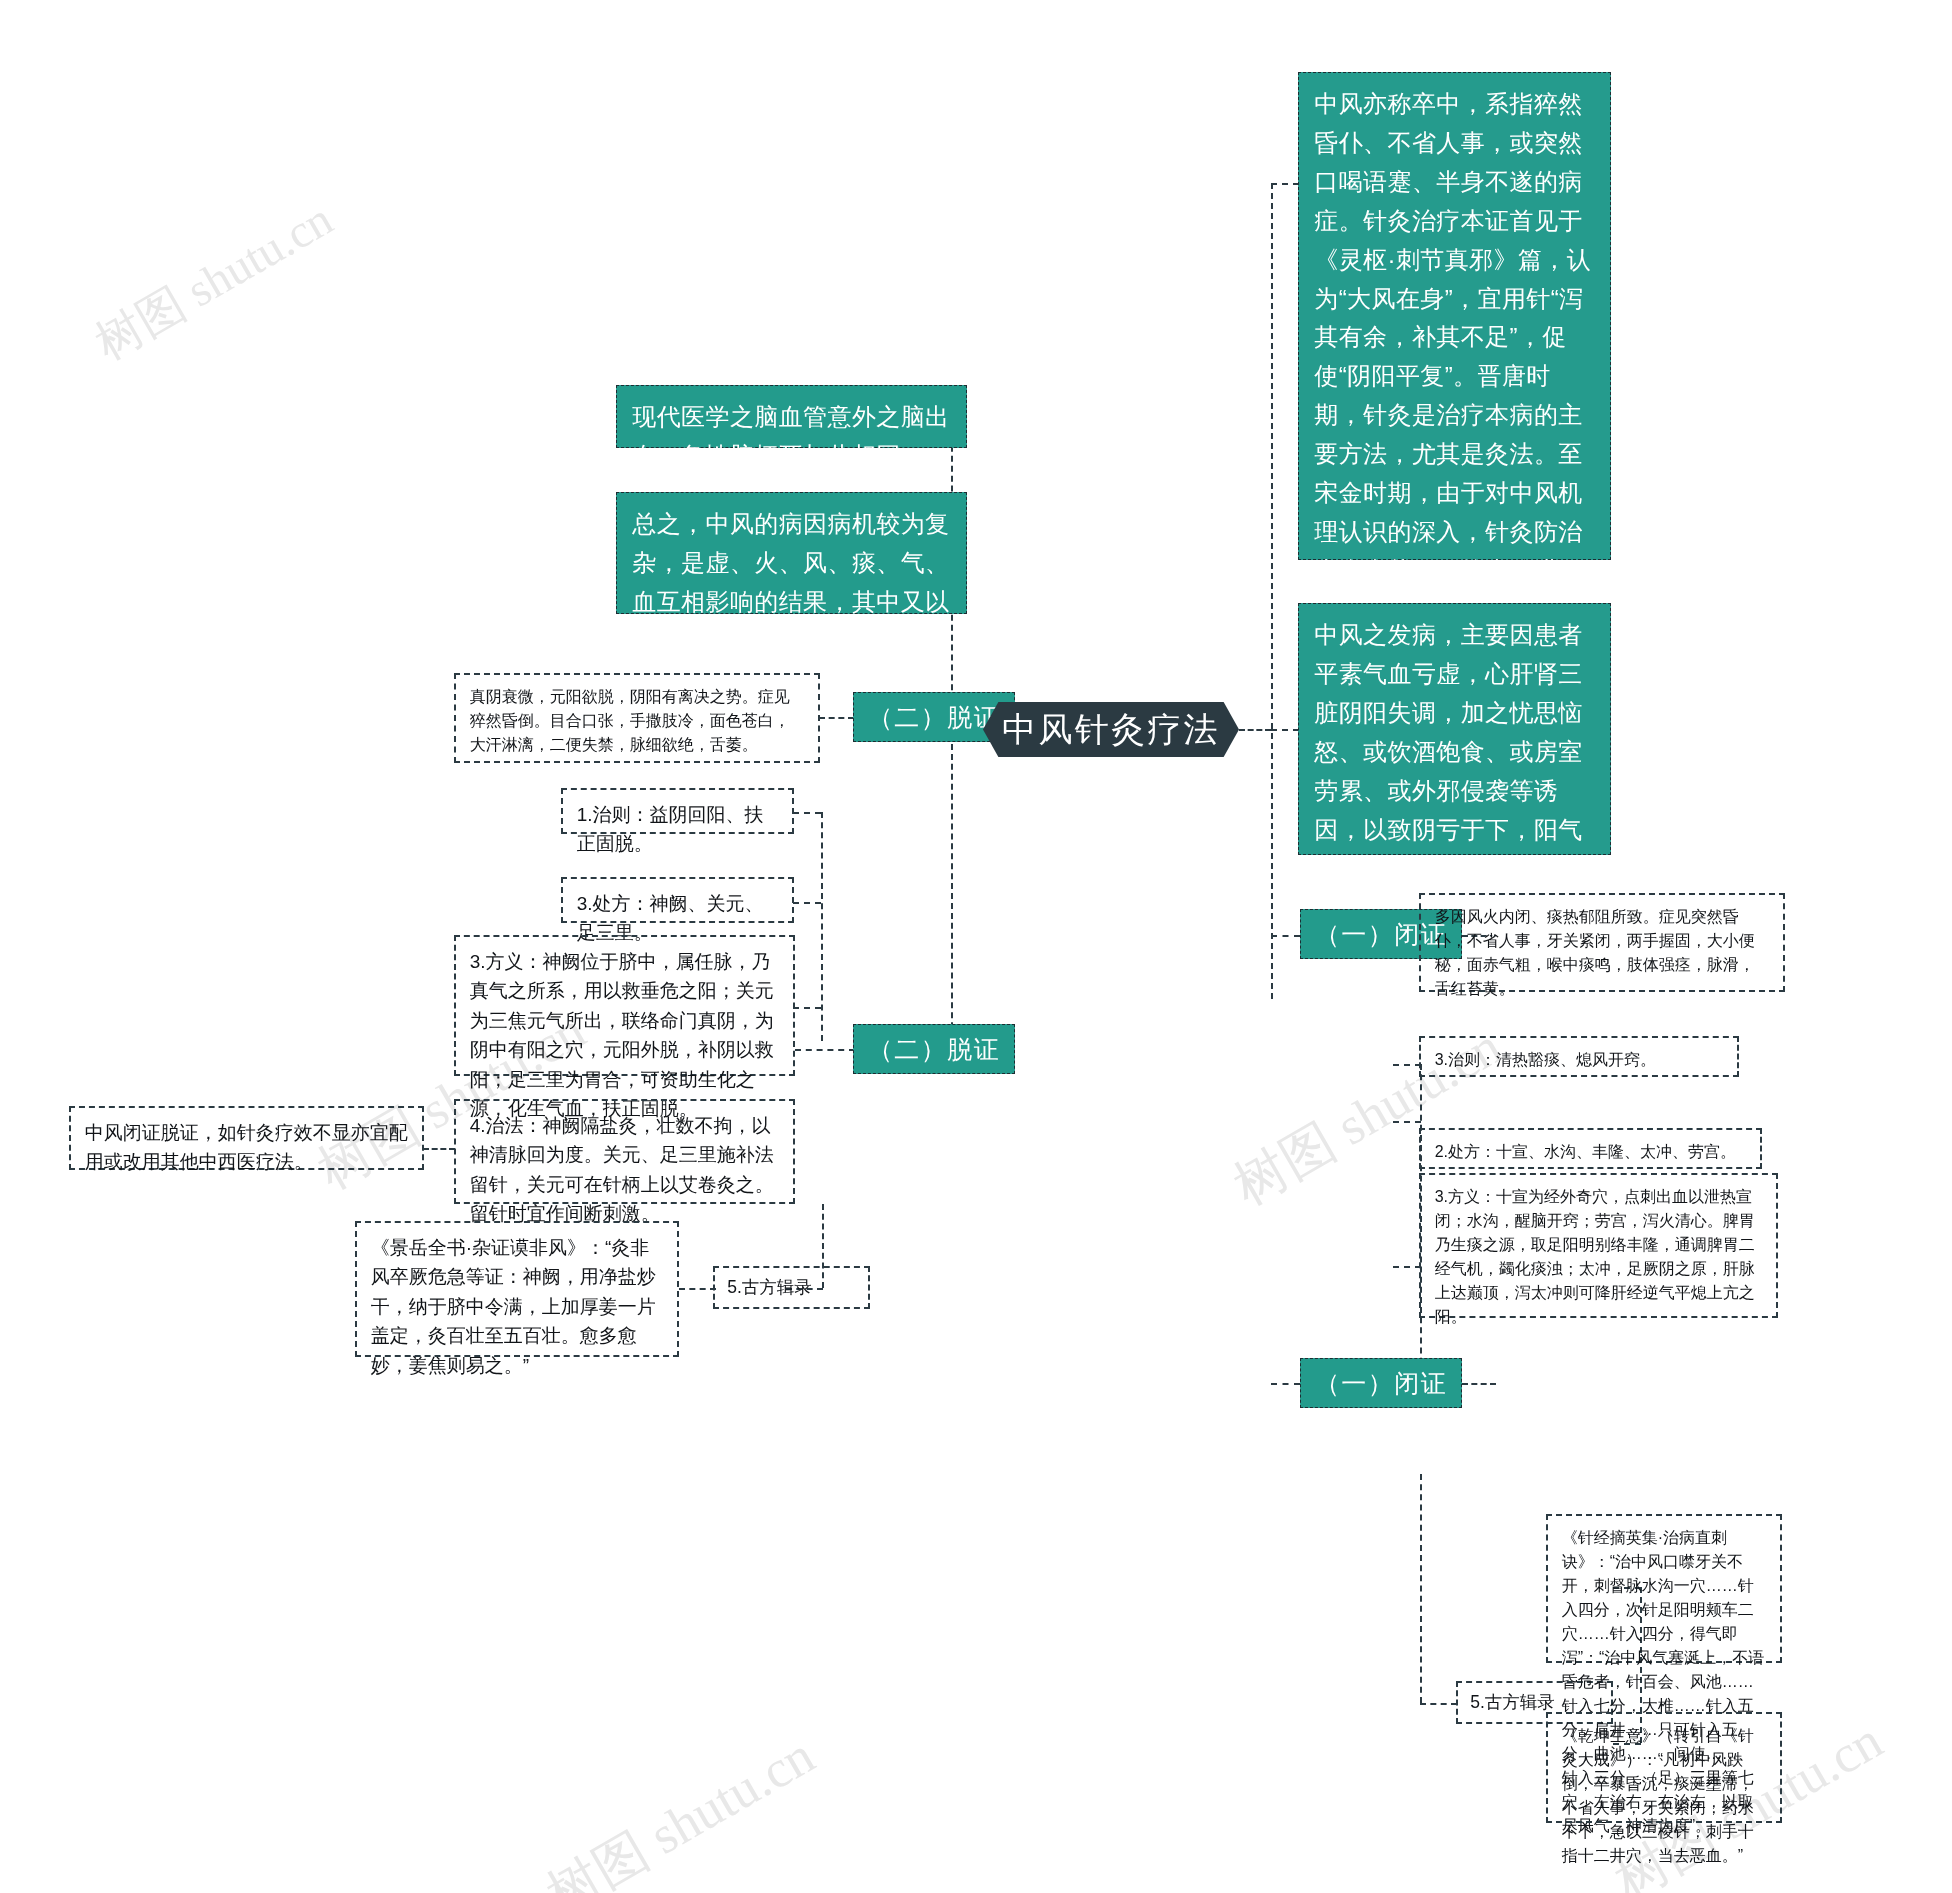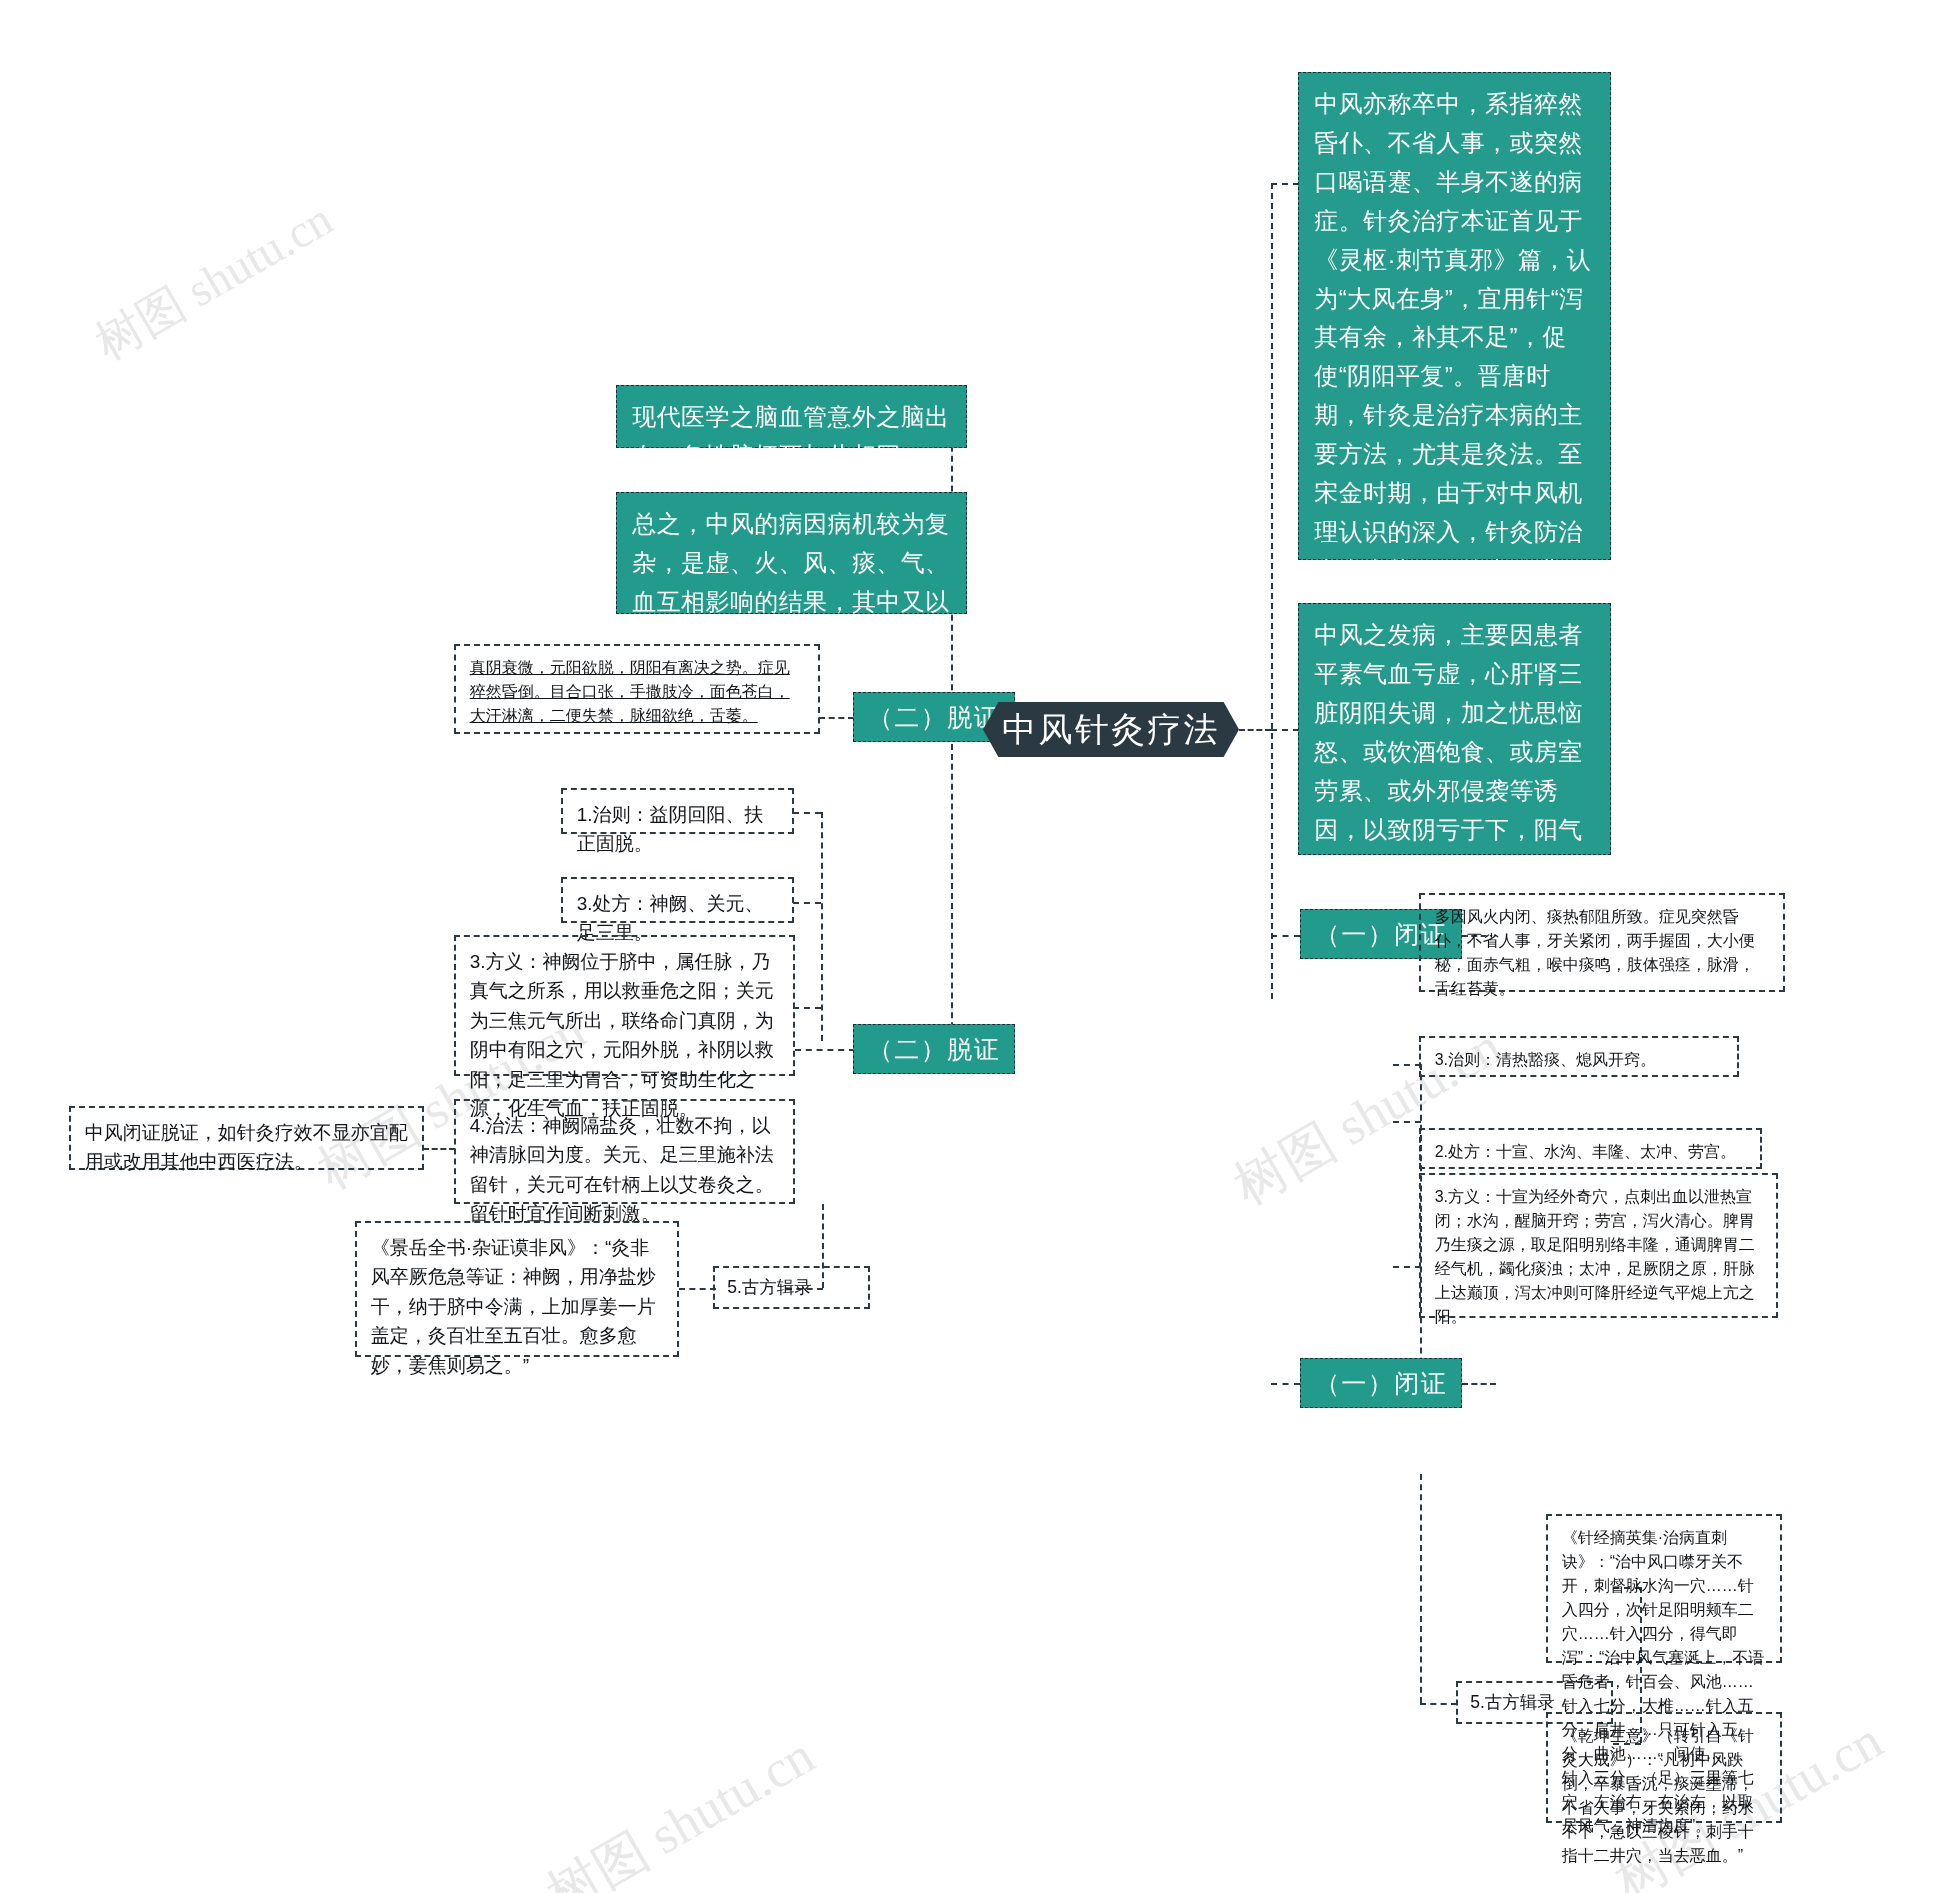--- a/index.html
+++ b/index.html
@@ -169,21 +169,21 @@
 
   <div class="node teal" style="left:616px;top:492px;width:351px;height:122px;">
     <span>总之，中风的病因病机较为复杂，是虚、火、风、痰、气、血互相影响的结果，其中又以肝肾阴虚为其根本。</span>
   </div>
 
   <div class="node pill" style="left:853px;top:692px;width:162px;height:50px;">
     <span>（二）脱证</span>
   </div>
   <div class="hline" style="left:819px;top:717px;width:35px;"></div>
 
-  <div class="node dash sm" style="left:454px;top:644px;width:366px;height:90px;text-decoration:underline;">
+  <div class="node dash sm" style="left:454px;top:673px;width:366px;height:90px;">
     <span>真阴衰微，元阳欲脱，阴阳有离决之势。症见猝然昏倒。目合口张，手撒肢冷，面色苍白，大汗淋漓，二便失禁，脉细欲绝，舌萎。</span>
   </div>
 
   <div class="vline" style="left:821px;top:812px;height:229px;"></div>
   <div class="hline" style="left:793px;top:812px;width:27.5px;"></div>
   <div class="hline" style="left:793px;top:902px;width:27.5px;"></div>
   <div class="hline" style="left:793px;top:1007px;width:27.5px;"></div>
 
   <div class="node dash" style="left:561px;top:788px;width:233px;height:46px;">
     <span>1.治则：益阴回阳、扶正固脱。</span>

